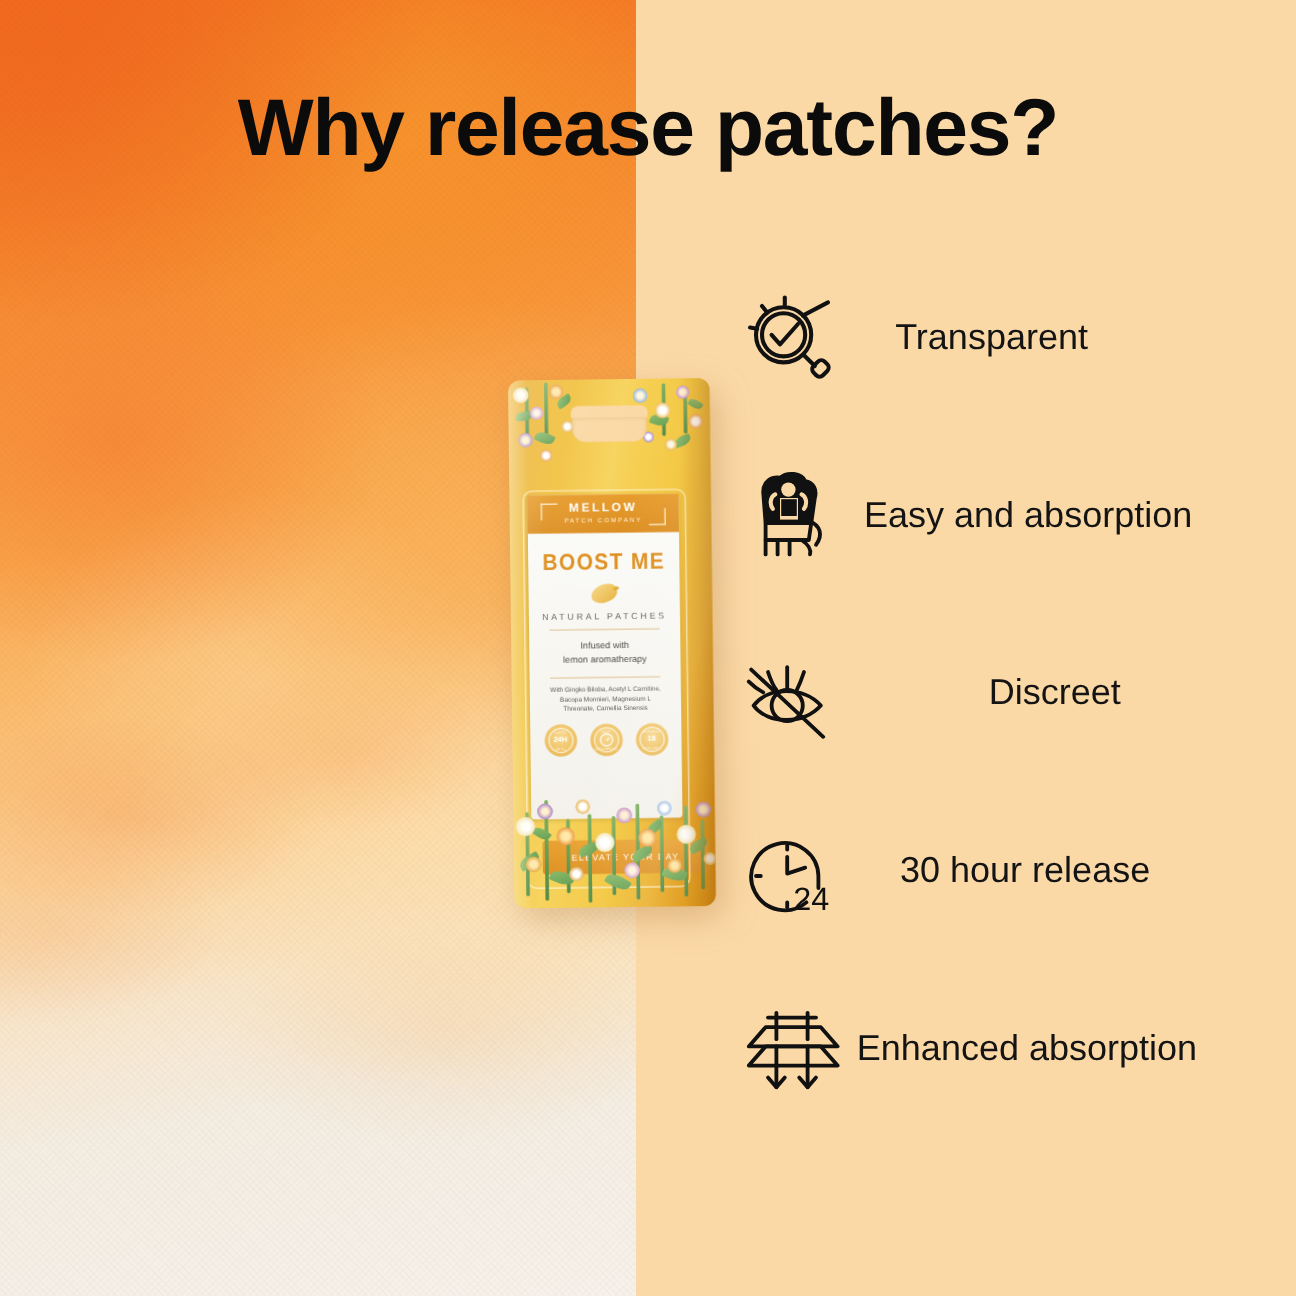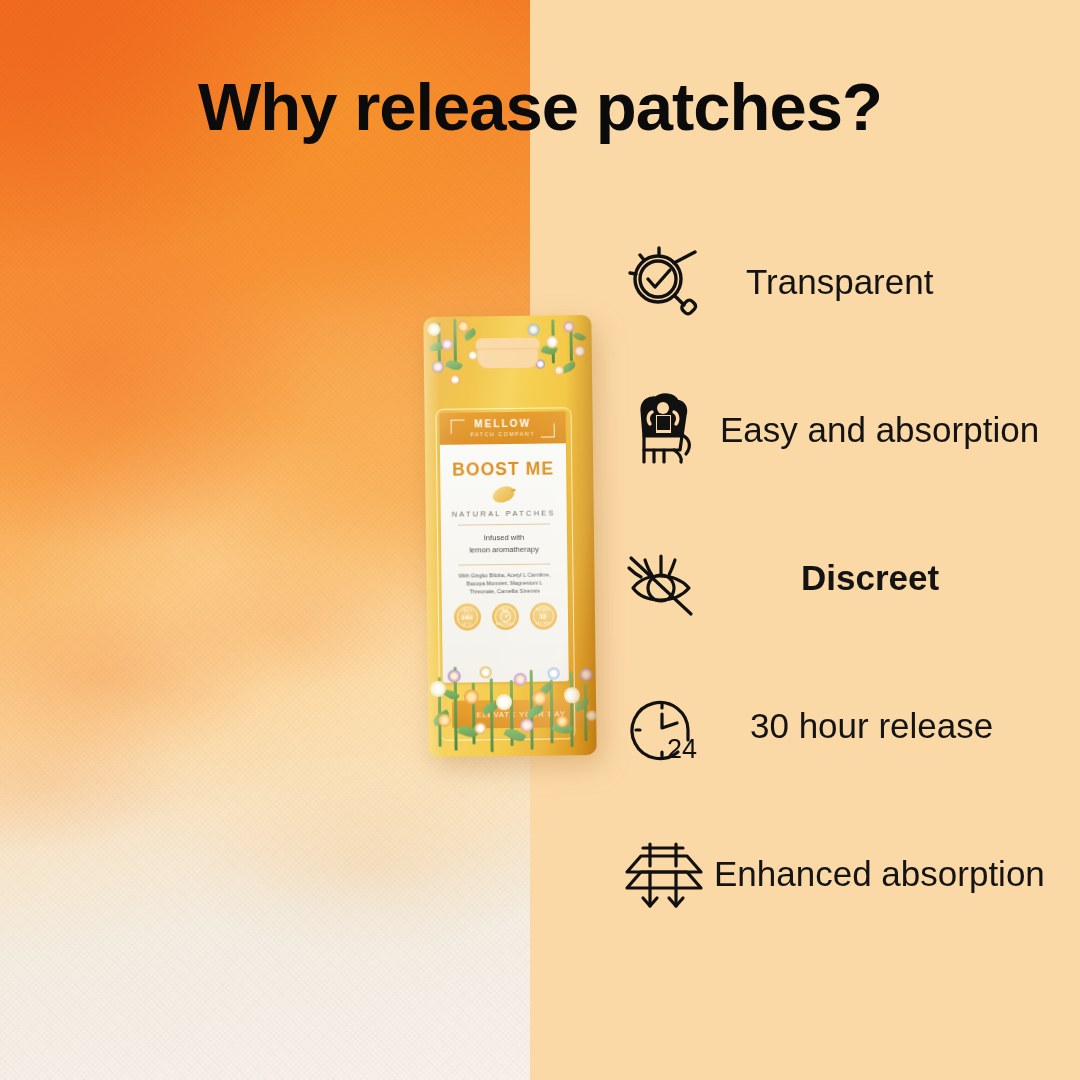--- a/index.html
+++ b/index.html
@@ -47,29 +47,29 @@
     position:absolute;left:0;top:68px;width:1080px;text-align:center;
     font-size:67px;font-weight:bold;color:#0B0B0B;letter-spacing:-1px;
     font-family:"Liberation Sans", sans-serif;
     white-space:nowrap;
   }
 
   
   .features{position:absolute;left:616px;top:232px;width:464px;}
   .feature{display:flex;align-items:center;height:100px;margin-bottom:48px;}
   .feature:last-child{margin-bottom:0;}
-  .f-icon{width:96px;height:96px;flex:0 0 96px;display:flex;align-items:center;justify-content:center;}
+  .f-icon{width:96px;height:96px;flex:0 0 96px;display:flex;align-items:center;}
   .f-icon svg{display:block;}
   .f-label{
-    font-size:35px;color:#141414;white-space:nowrap;
+    font-size:30px;color:#141414;white-space:nowrap;
     font-family:"Liberation Sans", sans-serif;
   }
   .feature[data-row="0"] .f-label{margin-left:34px;}
   .feature[data-row="1"] .f-label{margin-left:8px;}
-  .feature[data-row="2"] .f-label{margin-left:89px;font-weight:bold;}
+  .feature[data-row="2"] .f-label{margin-left:112px;}
   .feature[data-row="3"] .f-label{margin-left:38px;}
   .feature[data-row="4"] .f-label{margin-left:2px;}
 
   
   .product{
     position:absolute;left:426px;top:316px;width:168px;height:440px;
     transform:rotate(-0.7deg);
     filter:drop-shadow(6px 10px 14px rgba(150,90,30,.28));
   }
   .box-body{

